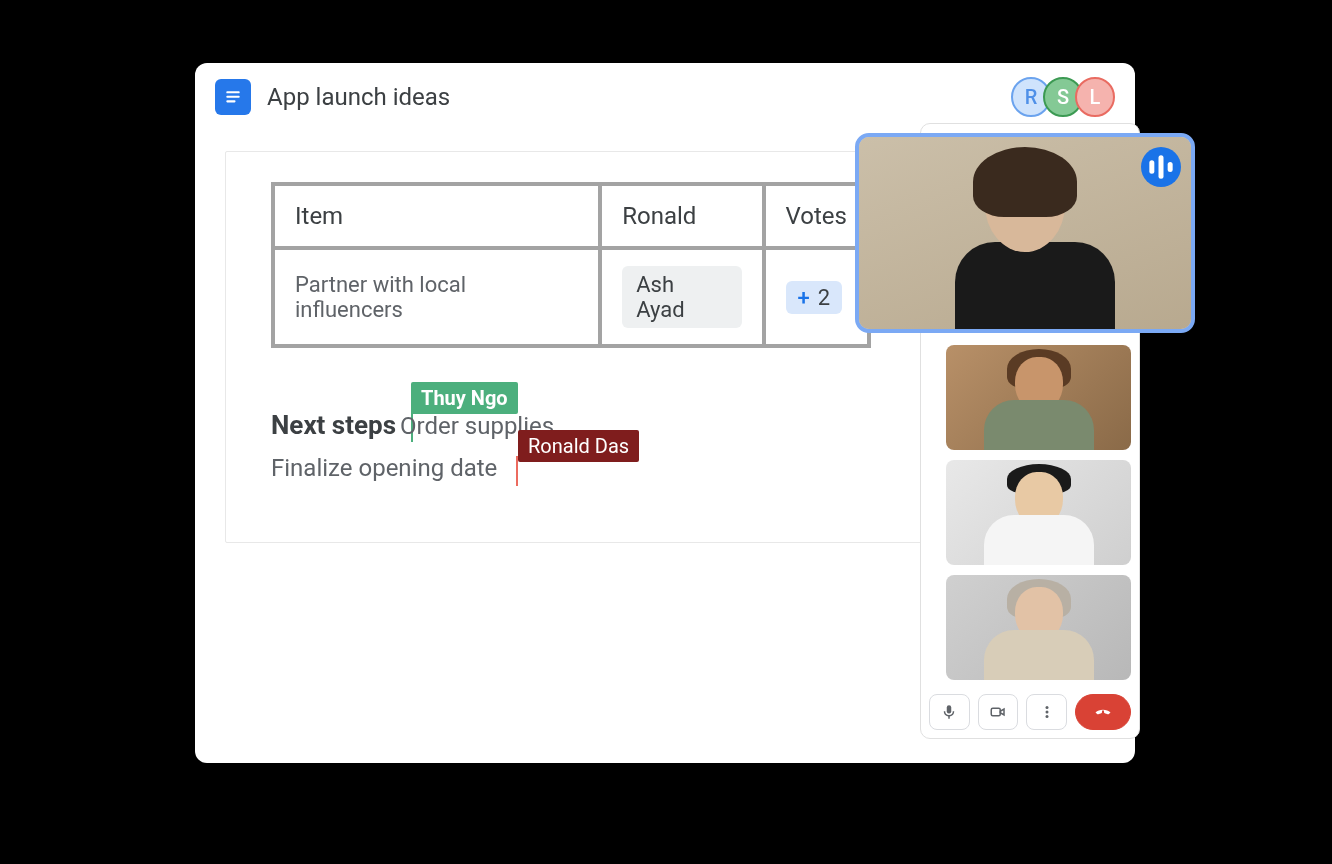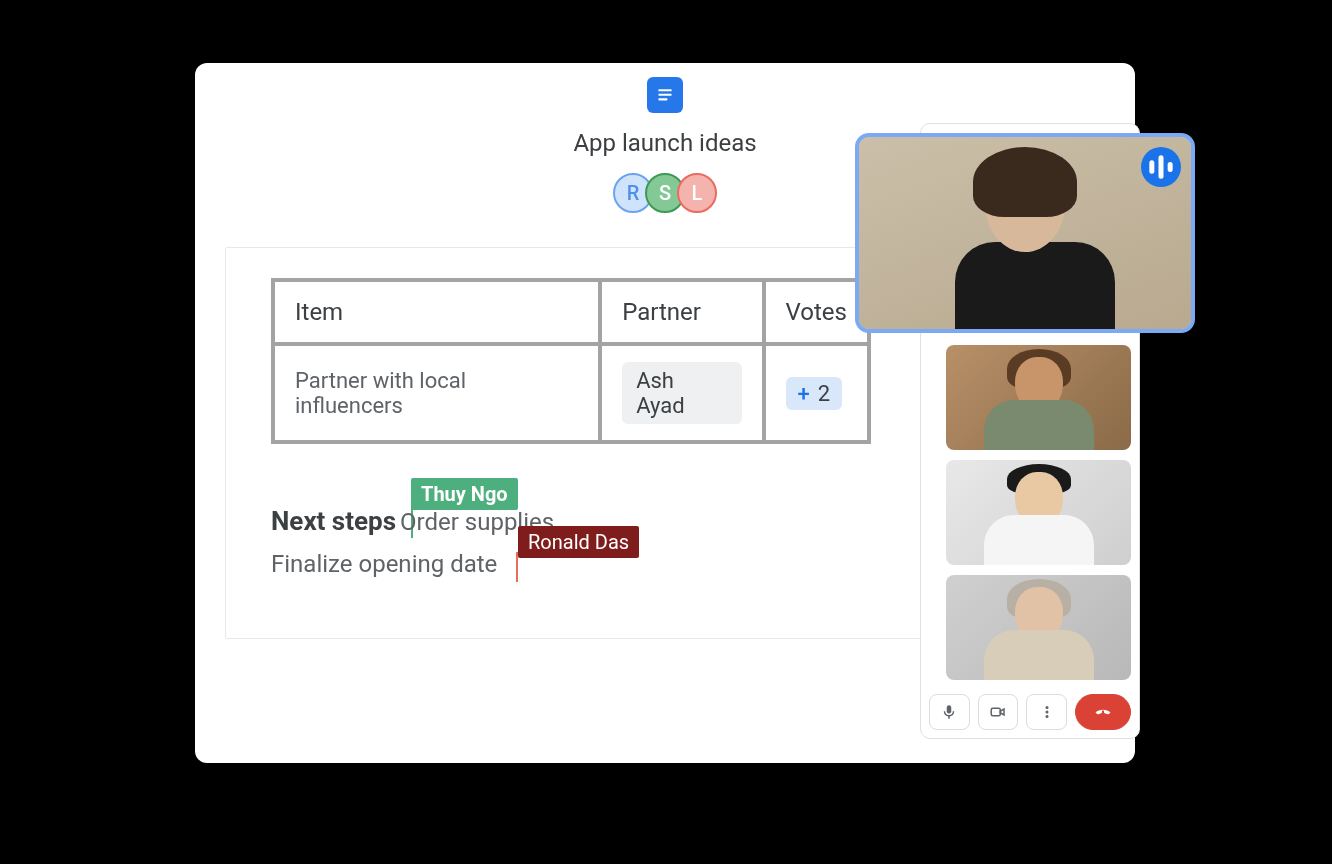--- a/index.html
+++ b/index.html
@@ -19,21 +19,20 @@
       background: #fff;
       border-radius: 12px;
       box-shadow: 0 20px 60px rgba(0,0,0,0.5);
       overflow: visible;
     }
     .header {
       display: flex;
       align-items: center;
       padding: 14px 20px;
       gap: 16px;
-      flex-direction: column;
     }
     .docs-icon {
       width: 36px;
       height: 36px;
       background: #2678ea;
       border-radius: 6px;
       display: flex;
       align-items: center;
       justify-content: center;
       flex-shrink: 0;
@@ -292,21 +291,21 @@
       <div class="avatar-badge avatar-l">L</div>
     </div>
   </div>
 
   <div class="content">
     <div class="inner-panel">
       <table class="ideas">
         <tbody>
             <tr>
           <th>Item</th>
-          <th>Partner</th>
+          <th>Ronald</th>
           <th>Votes</th>
         </tr>
         <tr>
           <td>Partner with local influencers</td>
           <td><span class="creator-chip">Ash Ayad</span></td>
           <td><span class="vote-chip">
                   <span class="plus">+</span>
                   <span>2</span>
                 </span></td>
         </tr>

